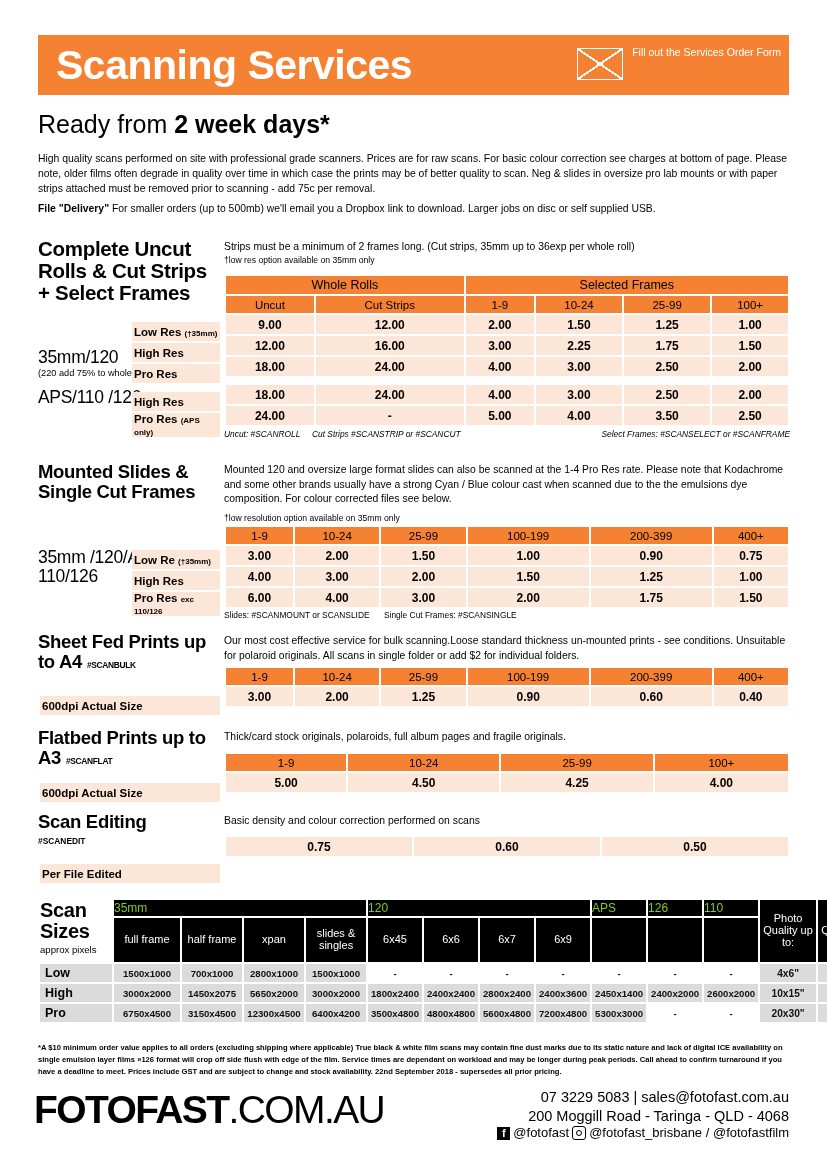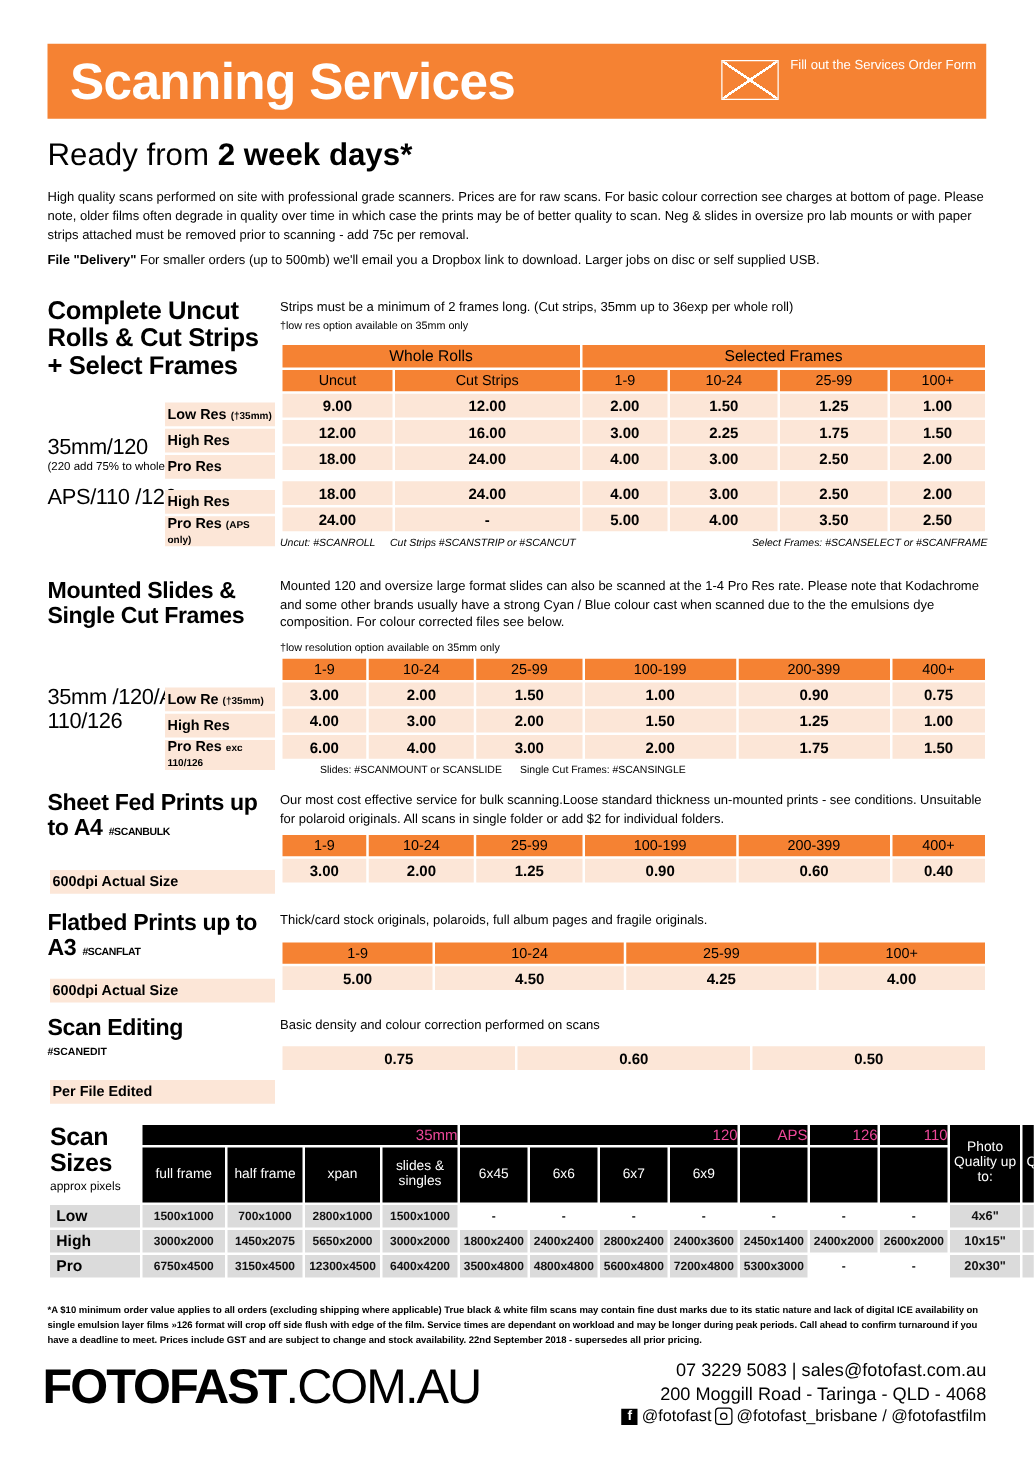--- a/index.html
+++ b/index.html
@@ -95,21 +95,21 @@
   .s1-foot .f2{flex:1;}
   .s1-foot .f3{text-align:right;}
 
   
   .s2-title{position:absolute;left:38px;top:462px;width:185px;font-size:18.5px;}
   .s2-lead{position:absolute;left:224px;top:463px;width:566px;}
   .s2-tiny{position:absolute;left:224px;top:513px;width:566px;}
   .s2-table{position:absolute;left:224px;top:525px;width:566px;}
   .s2-left{position:absolute;left:38px;top:548px;width:185px;}
   .s2-rowlabels{position:absolute;left:130px;top:548px;width:92px;}
-  .s2-foot{position:absolute;left:224px;top:610px;width:566px;display:flex;margin-left:32px;}
+  .s2-foot{position:absolute;left:224px;top:610px;width:566px;display:flex;}
   .s2-foot .g1{width:160px;}
 
   
   .s3-title{position:absolute;left:38px;top:632px;width:185px;font-size:18.5px;}
   .s3-lead{position:absolute;left:224px;top:634px;width:566px;}
   .s3-table{position:absolute;left:224px;top:666px;width:566px;}
   .s3-leftlbl{position:absolute;left:38px;top:694px;width:184px;}
 
   
   .s4-title{position:absolute;left:38px;top:728px;width:185px;font-size:18.5px;}
@@ -120,21 +120,21 @@
   
   .s5-title{position:absolute;left:38px;top:812px;width:185px;font-size:18.5px;}
   .s5-hash{position:absolute;left:38px;top:836px;}
   .s5-lead{position:absolute;left:224px;top:814px;width:566px;}
   .s5-table{position:absolute;left:224px;top:835px;width:566px;}
   .s5-leftlbl{position:absolute;left:38px;top:862px;width:184px;}
 
   
   .sizes{position:absolute;left:38px;top:898px;width:752px;}
   .sizes table{border-spacing:2px 2px;table-layout:fixed;}
-  .sz-hdr{background:#000;color:#ec4899;text-align:right;font-size:12px;height:16px;font-weight:normal;}
+  .sz-hdr{background:#000;color:#84cc16;text-align:left;font-size:12px;height:16px;font-weight:normal;}
   .sz-sub{background:#000;color:#fff;text-align:center;font-size:11px;line-height:1.08;height:44px;vertical-align:middle;font-weight:normal;}
   .sz-cell{background:#DBDBDB;text-align:center;font-size:9.6px;height:18px;vertical-align:middle;font-weight:bold;color:#111;}
   .sz-cell.dash{background:transparent;}
   .sz-rowlbl{background:#DBDBDB;font-size:12.5px;font-weight:bold;height:18px;padding-left:5px;text-align:left;}
   .sz-corner{background:transparent;vertical-align:top;}
   .sz-title{font-size:20px;font-weight:bold;line-height:1.06;letter-spacing:-.3px;}
   .sz-approx{font-size:9.6px;font-weight:normal;margin-top:2px;}
   .sz-qual{font-size:10.2px;font-weight:bold;}
 
   

